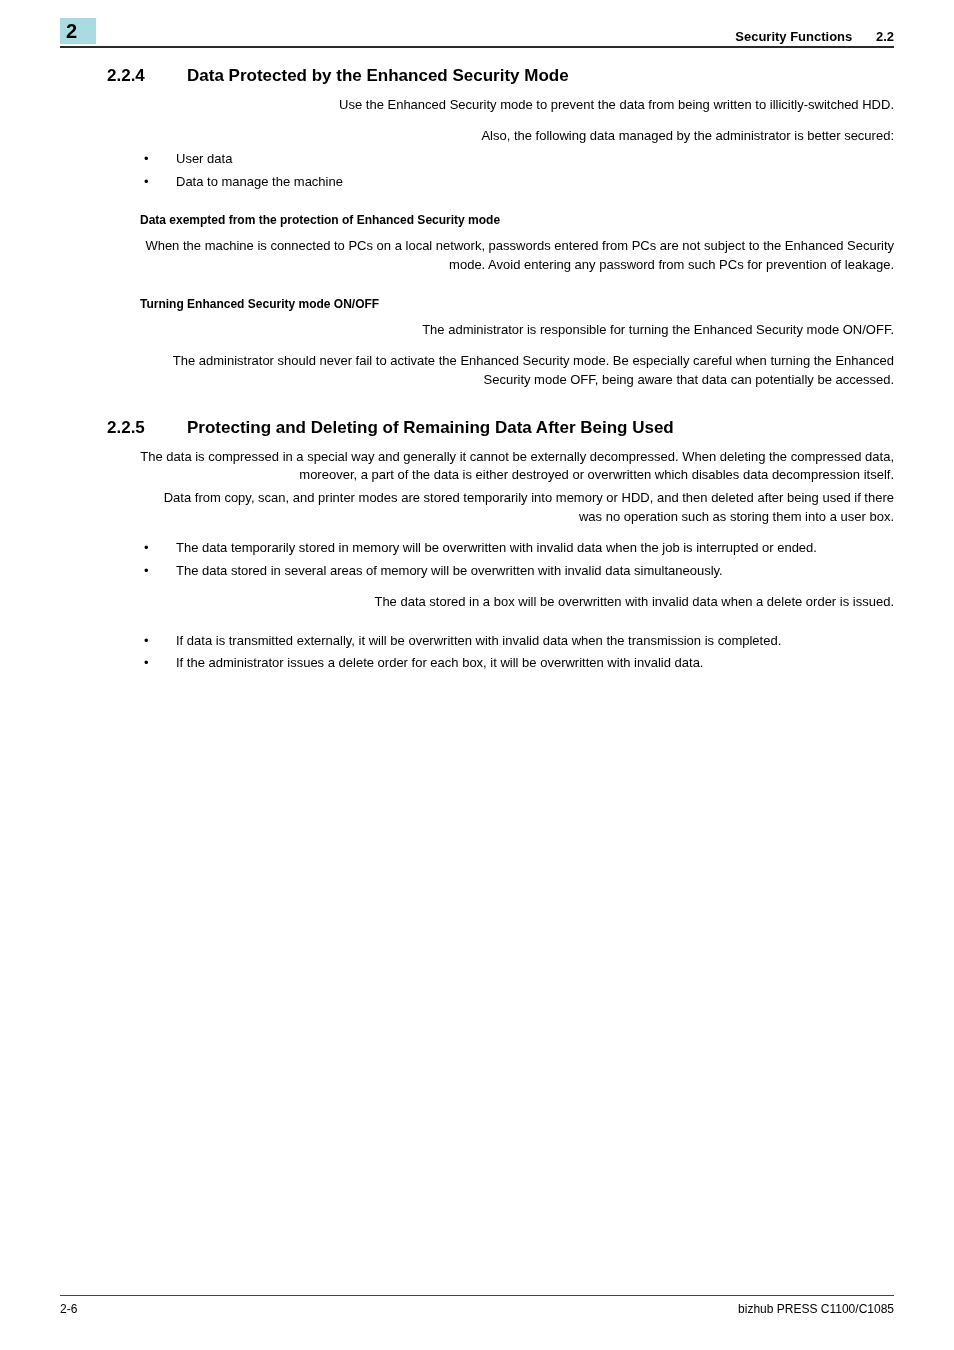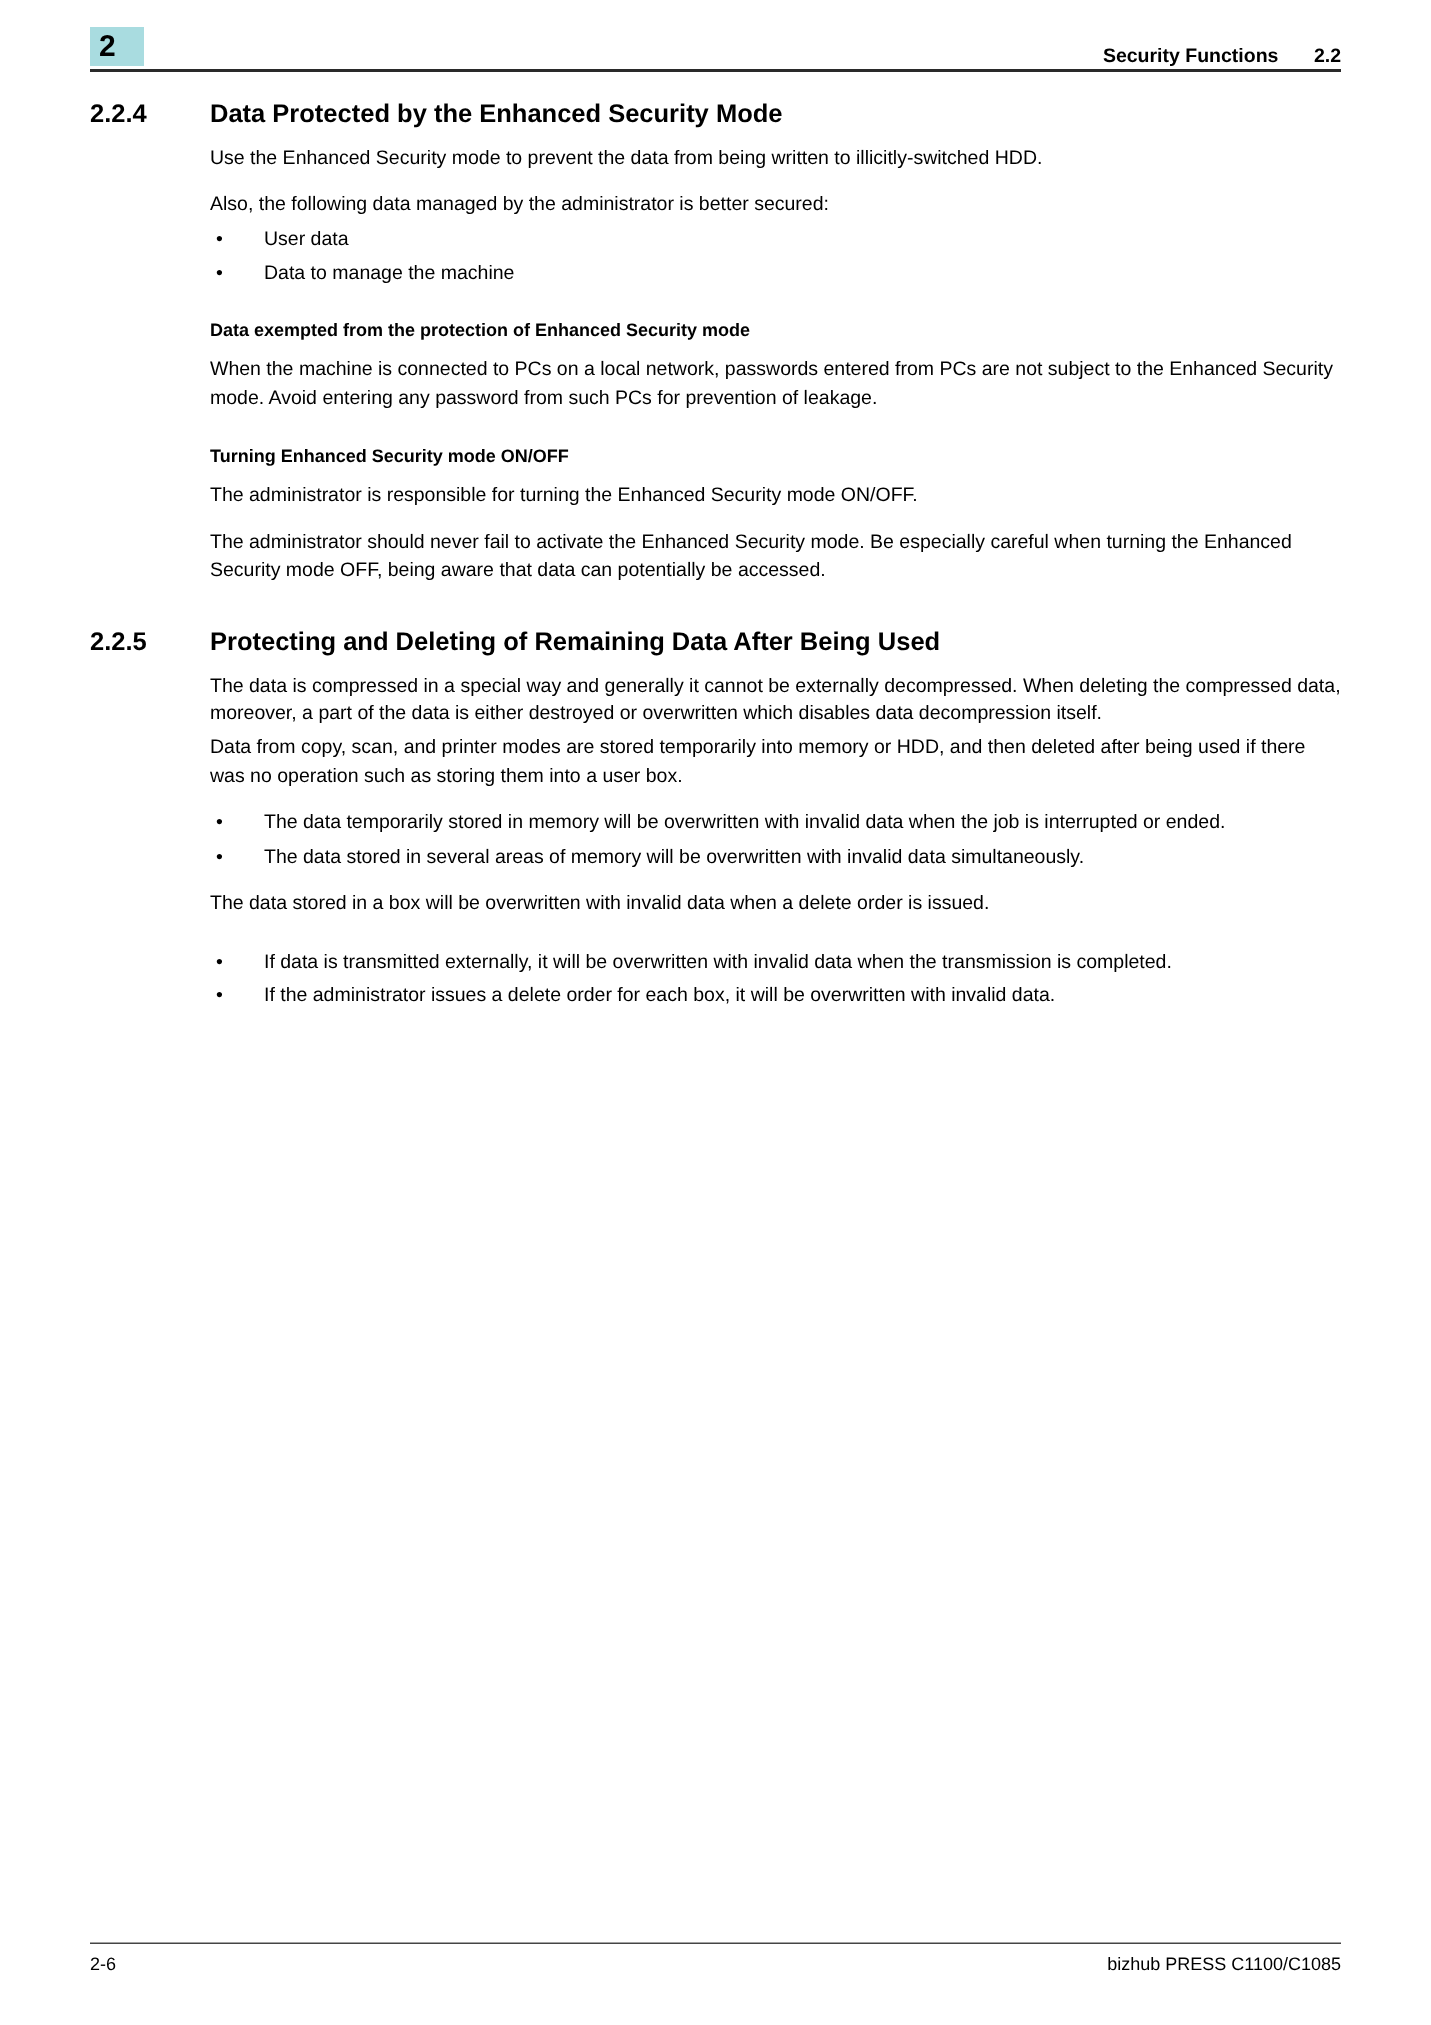--- a/index.html
+++ b/index.html
@@ -55,35 +55,37 @@
   .sec-row {
     display: flex;
     align-items: baseline;
     margin-bottom: 10px;
   }
   .secnum-col {
     width: 80px;
     flex: 0 0 80px;
     font-weight: bold;
     font-size: 17px;
+    margin-left: 47px;
   }
   .sectitle {
     font-weight: bold;
     font-size: 17px;
     text-align: right;
   }
   .subheading {
     font-weight: bold;
     font-size: 12px;
     margin: 22px 0 10px 80px;
   }
   .body-text {
     font-size: 13px;
     line-height: 1.45;
     margin: 0 0 12px 80px;
+    text-align: right;
   }
   ul.bullets {
     list-style: none;
     margin: 0 0 12px 80px;
     padding: 0;
   }
   ul.bullets li {
     font-size: 13px;
     line-height: 1.45;
     position: relative;

